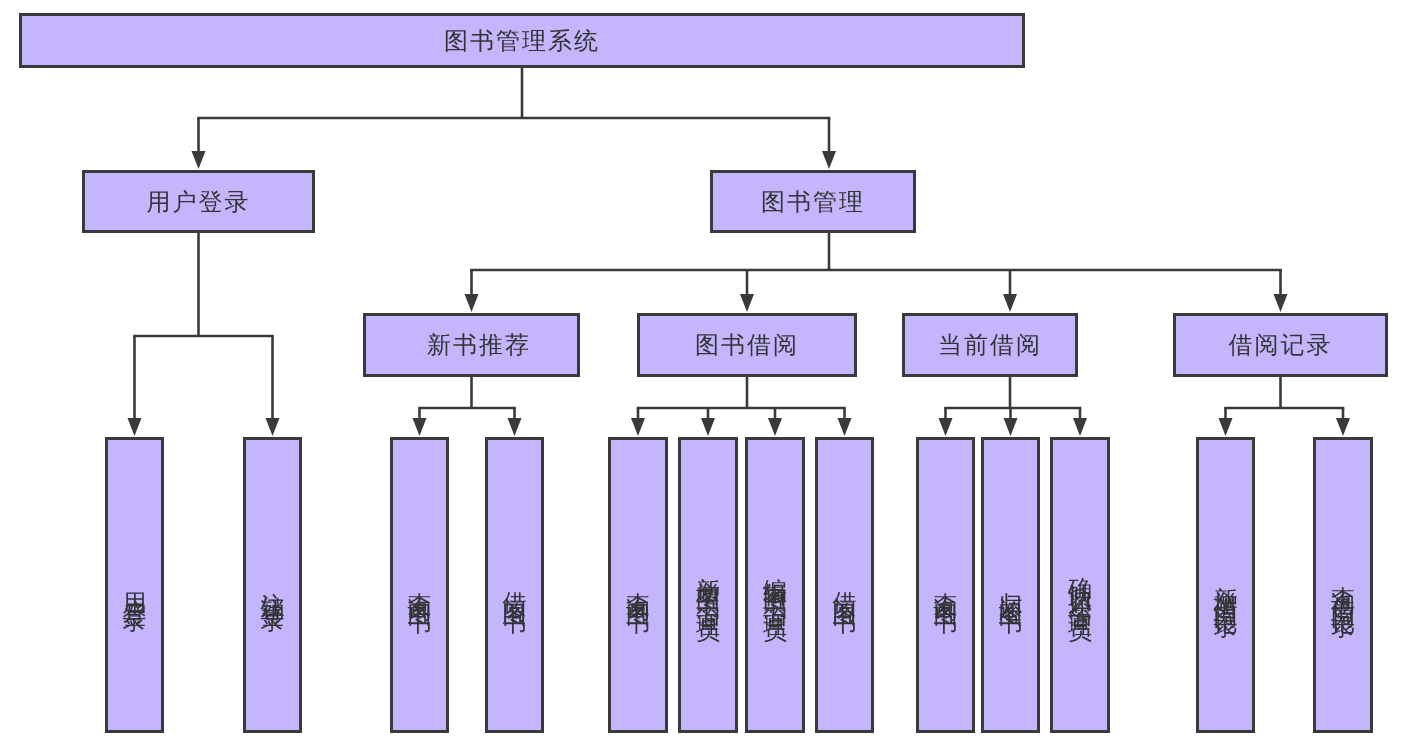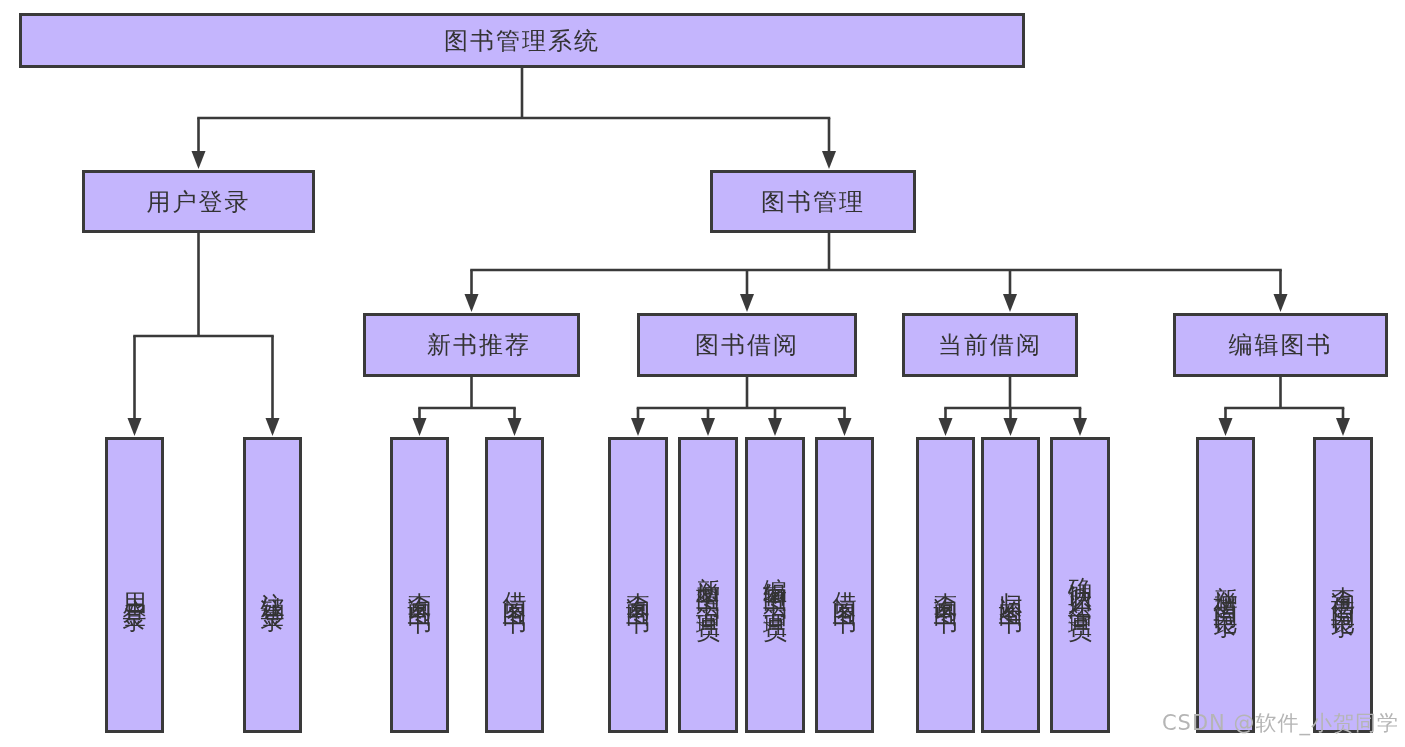--- a/index.html
+++ b/index.html
@@ -107,18 +107,17 @@
       <div class="node v" style="left: 485px; top: 437px; width: 59px; height: 296px;">借阅图书</div>
       <div class="node h" style="left: 637px; top: 313px; width: 220px; height: 64px;">图书借阅</div>
       <div class="node v" style="left: 608px; top: 437px; width: 60px; height: 296px;">查询图书</div>
       <div class="node v" style="left: 678px; top: 437px; width: 60px; height: 296px;">新增图书（管理员）</div>
       <div class="node v" style="left: 745px; top: 437px; width: 60px; height: 296px;">编辑图书（管理员）</div>
       <div class="node v" style="left: 815px; top: 437px; width: 59px; height: 296px;">借阅图书</div>
       <div class="node h" style="left: 902px; top: 313px; width: 176px; height: 64px;">当前借阅</div>
       <div class="node v" style="left: 916px; top: 437px; width: 59px; height: 296px;">查询图书</div>
       <div class="node v" style="left: 981px; top: 437px; width: 59px; height: 296px;">归还图书</div>
       <div class="node v" style="left: 1050px; top: 437px; width: 60px; height: 296px;">确认归还（管理员）</div>
-      <div class="node h" style="left: 1173px; top: 313px; width: 215px; height: 64px;">编辑图书</div>
+      <div class="node h" style="left: 1173px; top: 313px; width: 215px; height: 64px;">借阅记录</div>
       <div class="node v" style="left: 1196px; top: 437px; width: 59px; height: 296px;">新增借阅记录</div>
       <div class="node v" style="left: 1313px; top: 437px; width: 60px; height: 296px;">查询借阅记录</div>
     </div>
-  <div class="watermark">CSDN @软件_小贺同学</div>
 </div>
 
 </body></html>

